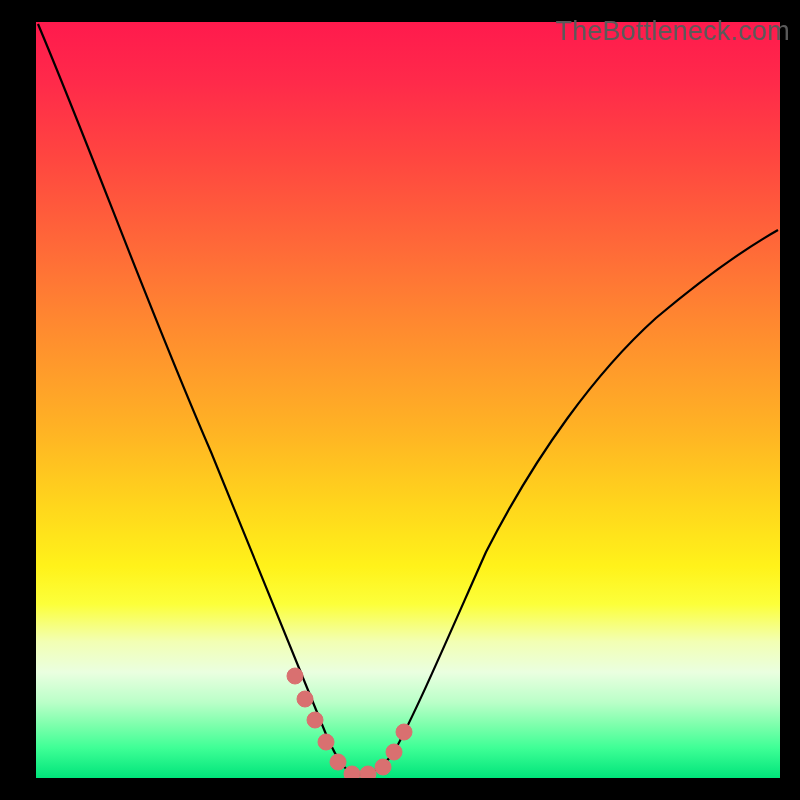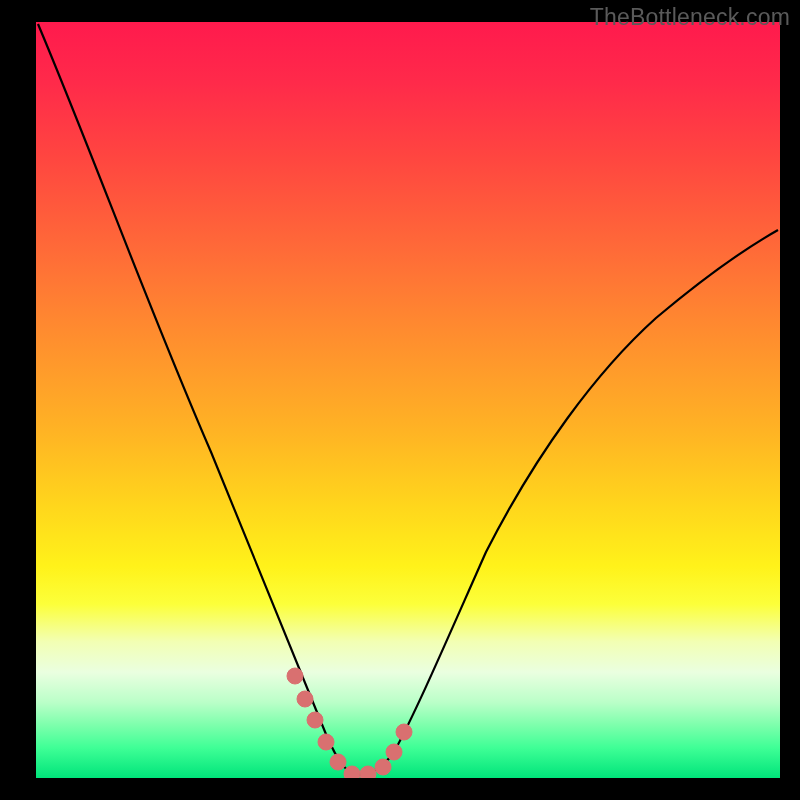--- a/index.html
+++ b/index.html
@@ -46,24 +46,24 @@
     );
   }
   .curve-svg {
     position: absolute;
     inset: 0;
     width: 100%;
     height: 100%;
   }
   .watermark {
     position: absolute;
-    top: 4px;
+    top: 16px;
     right: 10px;
     color: #5a5a5a;
-    font-size: 23px;
+    font-size: 27px;
     font-weight: 500;
     letter-spacing: 0.2px;
     user-select: none;
   }
 </style>
 </head>
 <body>
 
 <div class="stage">
 

